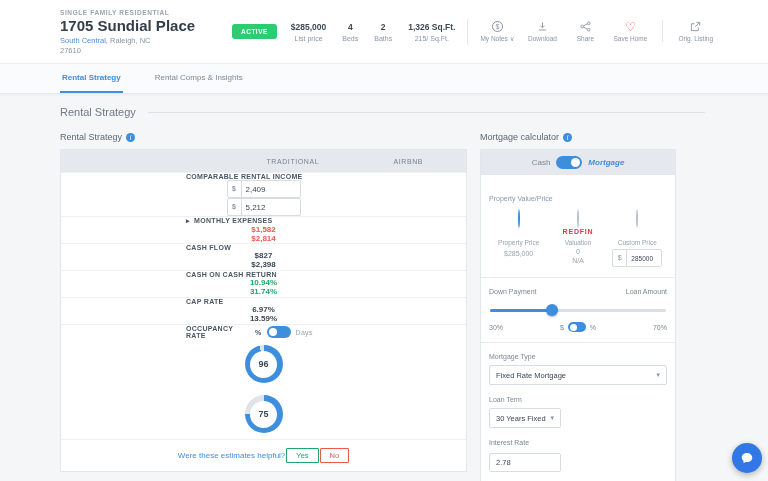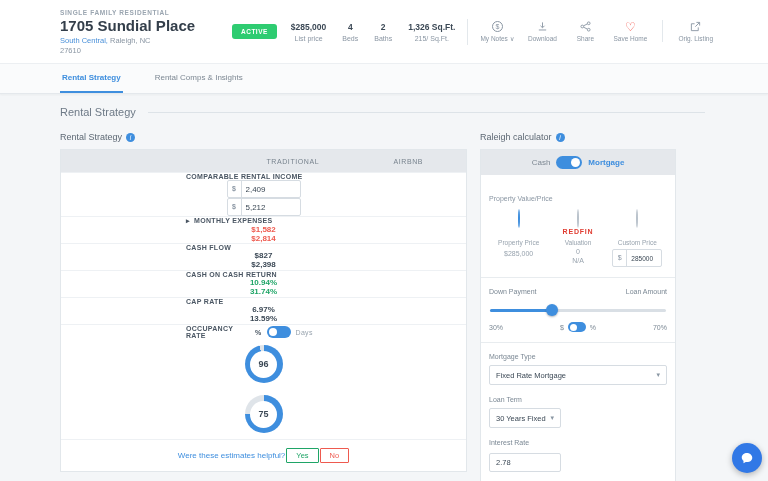--- a/index.html
+++ b/index.html
@@ -81,21 +81,21 @@
   .e2 { width:78px; } .e3 { width:65px; text-align:center; } .e4 { width:52px; text-align:center; }
   .exp-row { display:flex; align-items:center; height:40px; border-top:1px solid #eef1f4; }
   .exp-label { font-size:7px; font-weight:bold; color:#4a5663; letter-spacing:.3px; }
   .e1 .exp-label { flex:1; }
   .money-md input { width:36px; }
   .money-sm input { width:26px; }
 
   
   .m-band { height:26px; background:#e5e8ec; border:1px solid #e2e7eb; border-bottom:none; display:flex; align-items:center; justify-content:center; gap:6px; }
   .m-cash { font-size:8px; color:#7d8893; }
-  .m-mort { font-size:8px; color:#3e8ede; font-weight:bold; }
+  .m-mort { font-size:8px; color:#3e8ede; font-weight:bold;font-style:italic; }
   .m-toggle { width:26px; height:13px; border-radius:7px; background:#3e8ede; position:relative; cursor:pointer; }
   .m-toggle .knob { position:absolute; top:2px; width:9px; height:9px; border-radius:50%; background:#fff; }
   .m-body { background:#fff; border:1px solid #e2e7eb; border-top:none; padding:16px 8px 12px; }
   .m-label { font-size:7px; color:#8a96a3; margin:4px 0 8px; }
   .price-opts { display:flex; }
   .price-opt { flex:1; text-align:center; cursor:pointer; }
   .radio { width:10px; height:10px; border-radius:50%; border:1px solid #b9c2cb; margin:0 auto 5px; background:#fff; position:relative; }
   .radio.selected { border-color:#3e8ede; }
   .radio.selected::after { content:''; position:absolute; inset:2px; border-radius:50%; background:#3e8ede; }
   .brand-slot { height:11px; font-size:7px; font-weight:bold; color:#e03c31; letter-spacing:.8px; }
@@ -331,21 +331,21 @@
               </span>
             </div>
           </div>
         </div>
       </section>
     </div>
 
     <div class="right-col">
       <section>
         <div class="sec-title">
-          <span>Raleigh calculator</span>
+          <span>Mortgage calculator</span>
           <span class="info-icon">i</span>
         </div>
         <div class="m-band">
           <span class="m-cash">Cash</span>
           <span class="m-toggle">
               <span class="knob knob-right"></span>
             </span>
           <span class="m-mort">Mortgage</span>
         </div>
         <div class="m-body">

